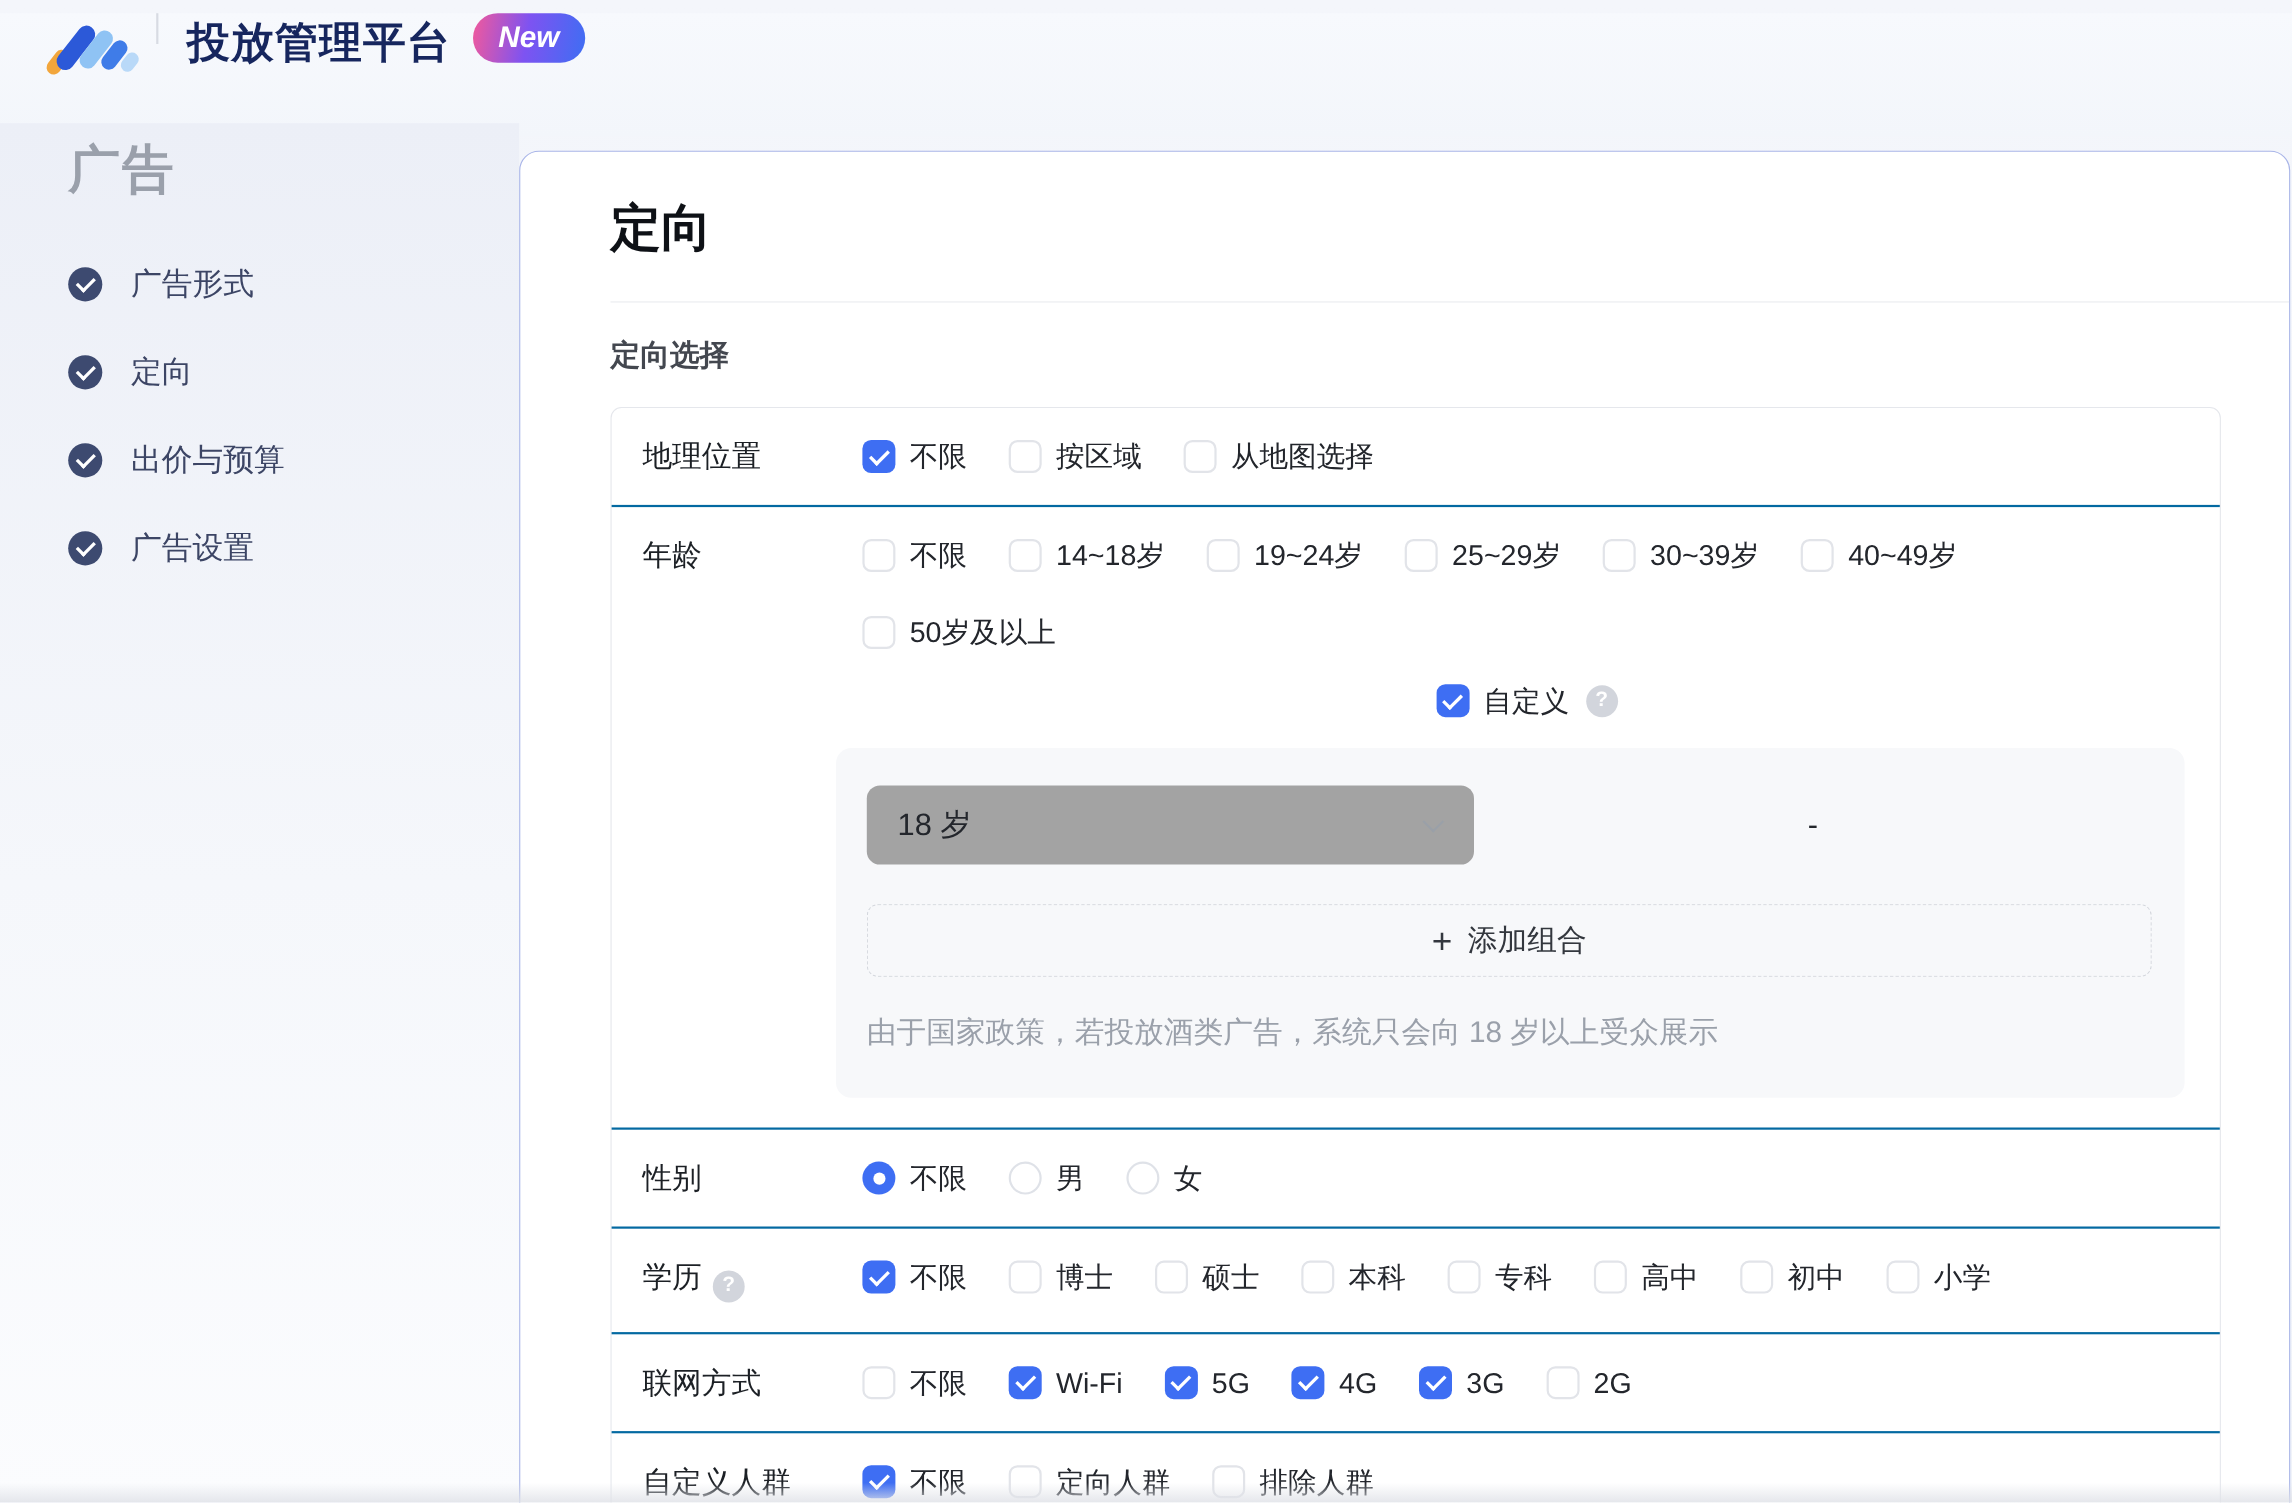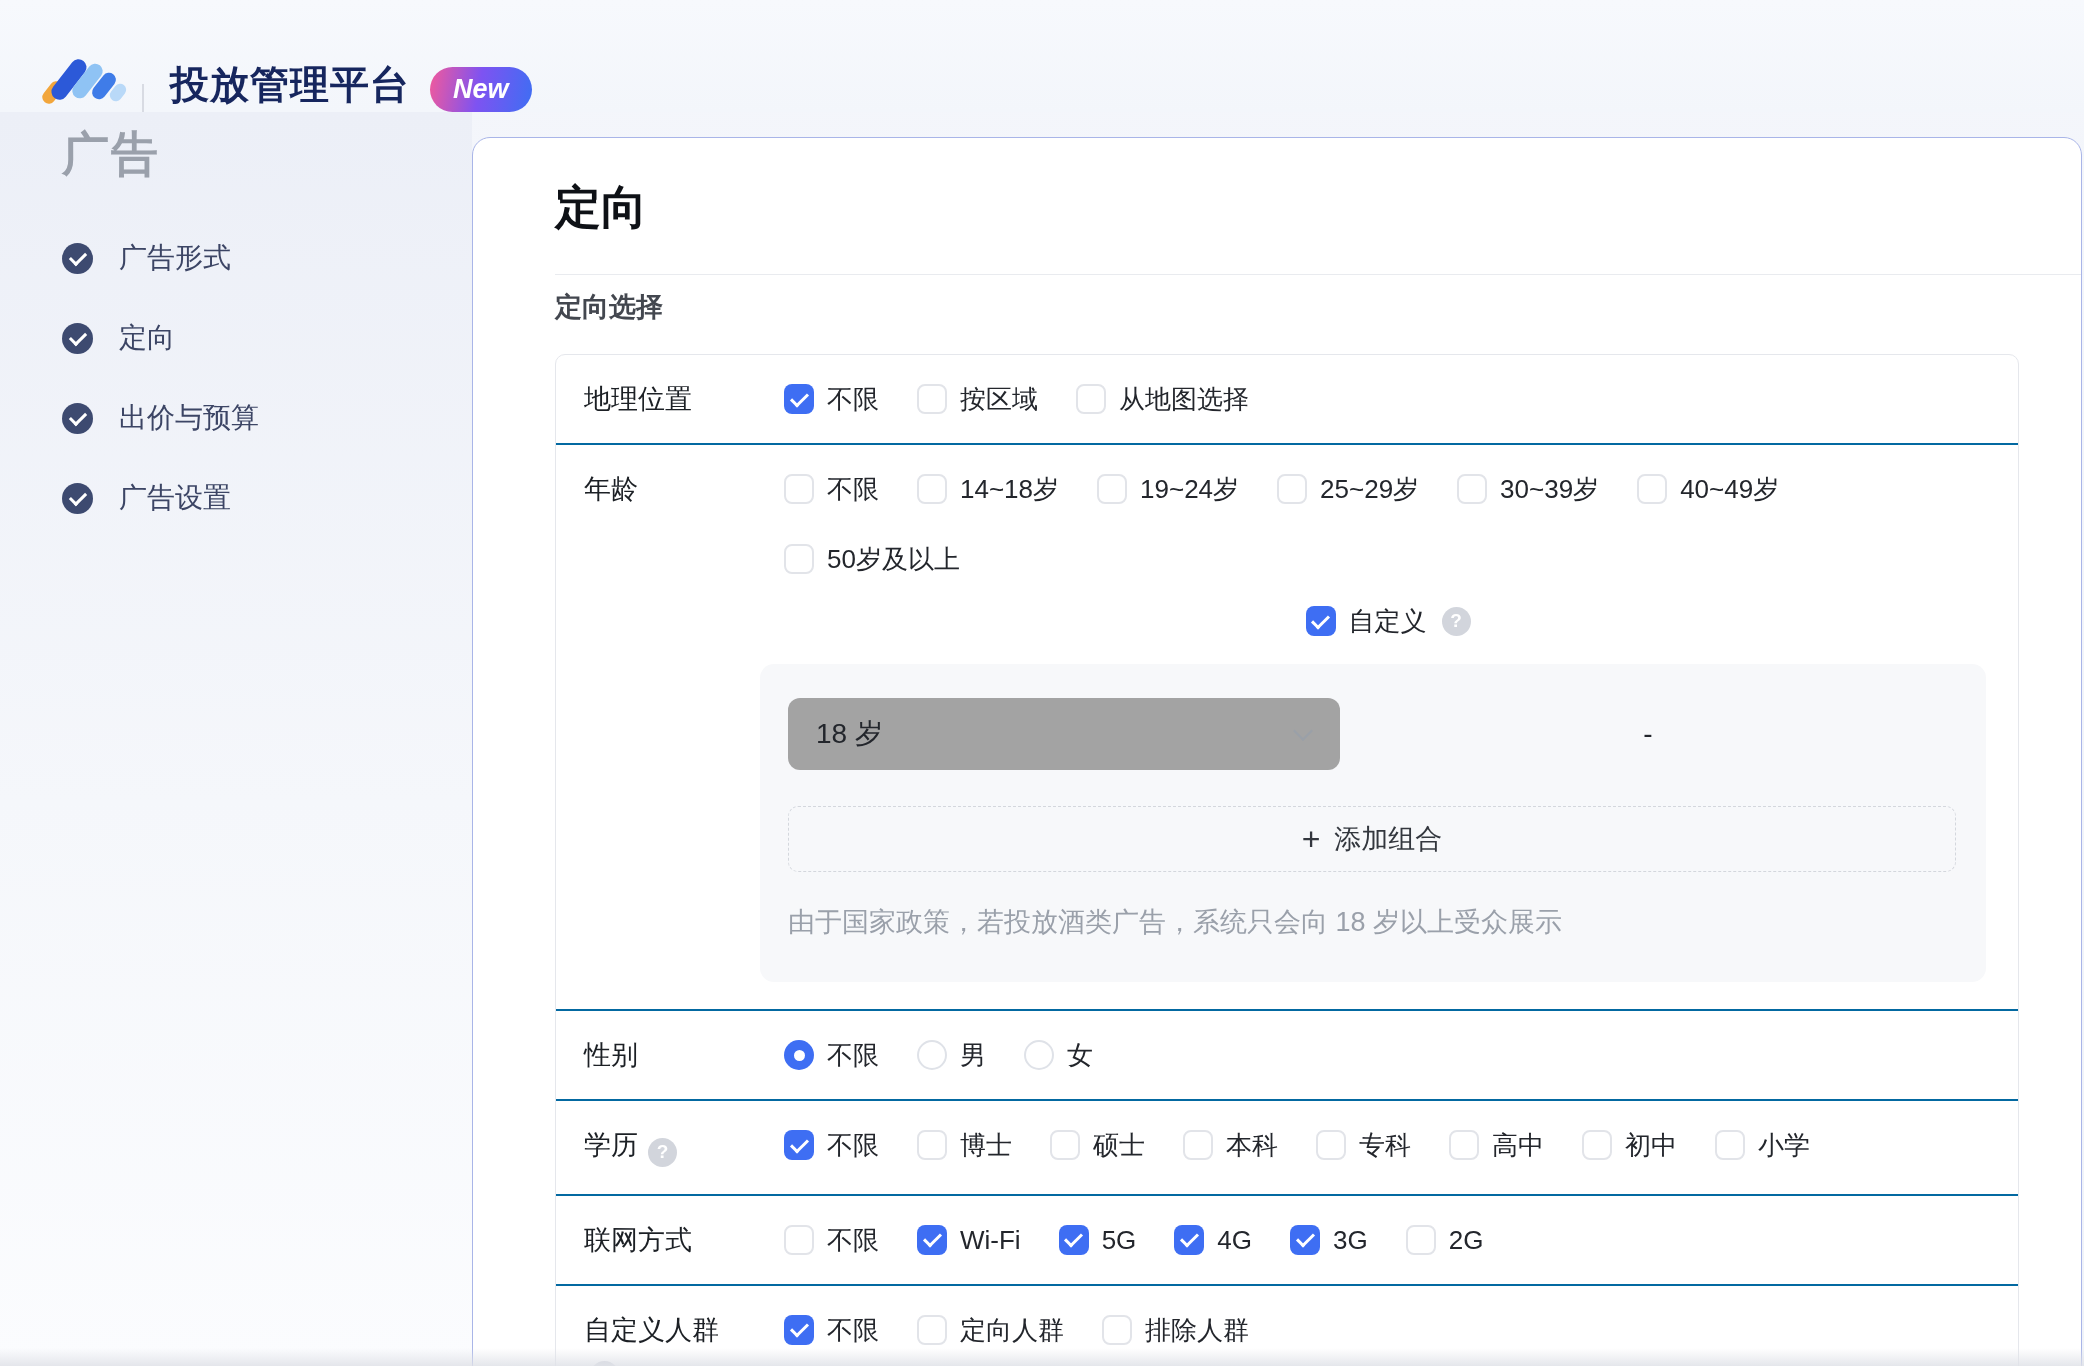--- a/index.html
+++ b/index.html
@@ -5,22 +5,22 @@
   * { box-sizing: border-box; margin: 0; padding: 0; }
   html,body { width: 2084px; height: 1366px; overflow: hidden; }
   body {
     font-family: "Liberation Sans", "DejaVu Sans", sans-serif;
     background: linear-gradient(180deg, #f4f6fb 0%, #f0f3f9 100%);
     color: #1f2329;
     position: relative;
   }
   
   .header {
-    position: absolute; top: 0; left: 0; right: 0; height: 112px;
-    display: flex; align-items: flex-end; padding-left: 44px;
+    position: absolute; top: 12px; left: 0; right: 0; height: 112px;
+    display: flex; align-items: flex-start; padding-left: 44px;
     background: linear-gradient(180deg, #f7f9fd, #f3f6fb);
   }
   .logo { position: relative; width: 84px; height: 64px; flex: 0 0 auto; }
   .logo .pill { position: absolute; border-radius: 10px; transform: rotate(38deg); }
   .pill.p1 { width: 13px; height: 25px; left: 2px;  top: 32px; background: #f2a63c; }
   .pill.p2 { width: 16px; height: 47px; left: 17px; top: 8px;  background: #2c59d8; }
   .pill.p3 { width: 15px; height: 40px; left: 36px; top: 13px; background: #8fc3f4; }
   .pill.p4 { width: 14px; height: 30px; left: 53px; top: 23px; background: #3f7ce8; }
   .pill.p5 { width: 12px; height: 19px; left: 68px; top: 35px; background: #b9d9f8; }
   .brand-sep { width: 2px; height: 28px; background: #d8dbe3; margin: 0 26px 0 14px; }
@@ -50,21 +50,21 @@
   }
   .side-item span.lbl { font-size: 28px; color: #3c4565; font-weight: 500; }
   
   .card {
     position: absolute; left: 472px; top: 137px; width: 1610px; height: 1320px;
     background: #fff; border: 1.5px solid #a9b5e8; border-radius: 18px;
     padding: 40px 64px 0 82px;
   }
   .card-title { font-size: 46px; font-weight: 700; color: #0e1116; line-height: 58px; }
   .title-divider { height: 1px; background: #e9ebef; margin: 38px -64px 0 0; }
-  .section-label { margin: 14px 0 29px; font-size: 27px; font-weight: 600; color: #43474f; }
+  .section-label { margin: 30px 0 29px; font-size: 27px; font-weight: 600; color: #43474f; }
   .form-table { width: 1464px; border: 1px solid #e5e7ec; border-radius: 10px; background: #fff; }
   .form-row { display: flex; align-items: flex-start; padding: 27px 26px 27px 28px; border-bottom: 2px solid #0369a1; }
   .form-row:last-child { border-bottom: none; min-height: 170px; }
   .row-label { width: 200px; flex: 0 0 200px; font-size: 27px; color: #1c2025; line-height: 34px; }
   .row-label .help-below { margin: 14px 0 0 6px; }
   .row-body { flex: 1; min-width: 0; }
   .row-options { display: flex; flex-wrap: wrap; align-items: center; gap: 36px 38px; }
   .option { display: flex; align-items: center; gap: 13px; font-size: 26px; color: #23262c; line-height: 34px; white-space: nowrap; cursor: pointer; }
   
   .cb { width: 30px; height: 30px; border-radius: 8px; flex: 0 0 auto; display: flex; align-items: center; justify-content: center; }

